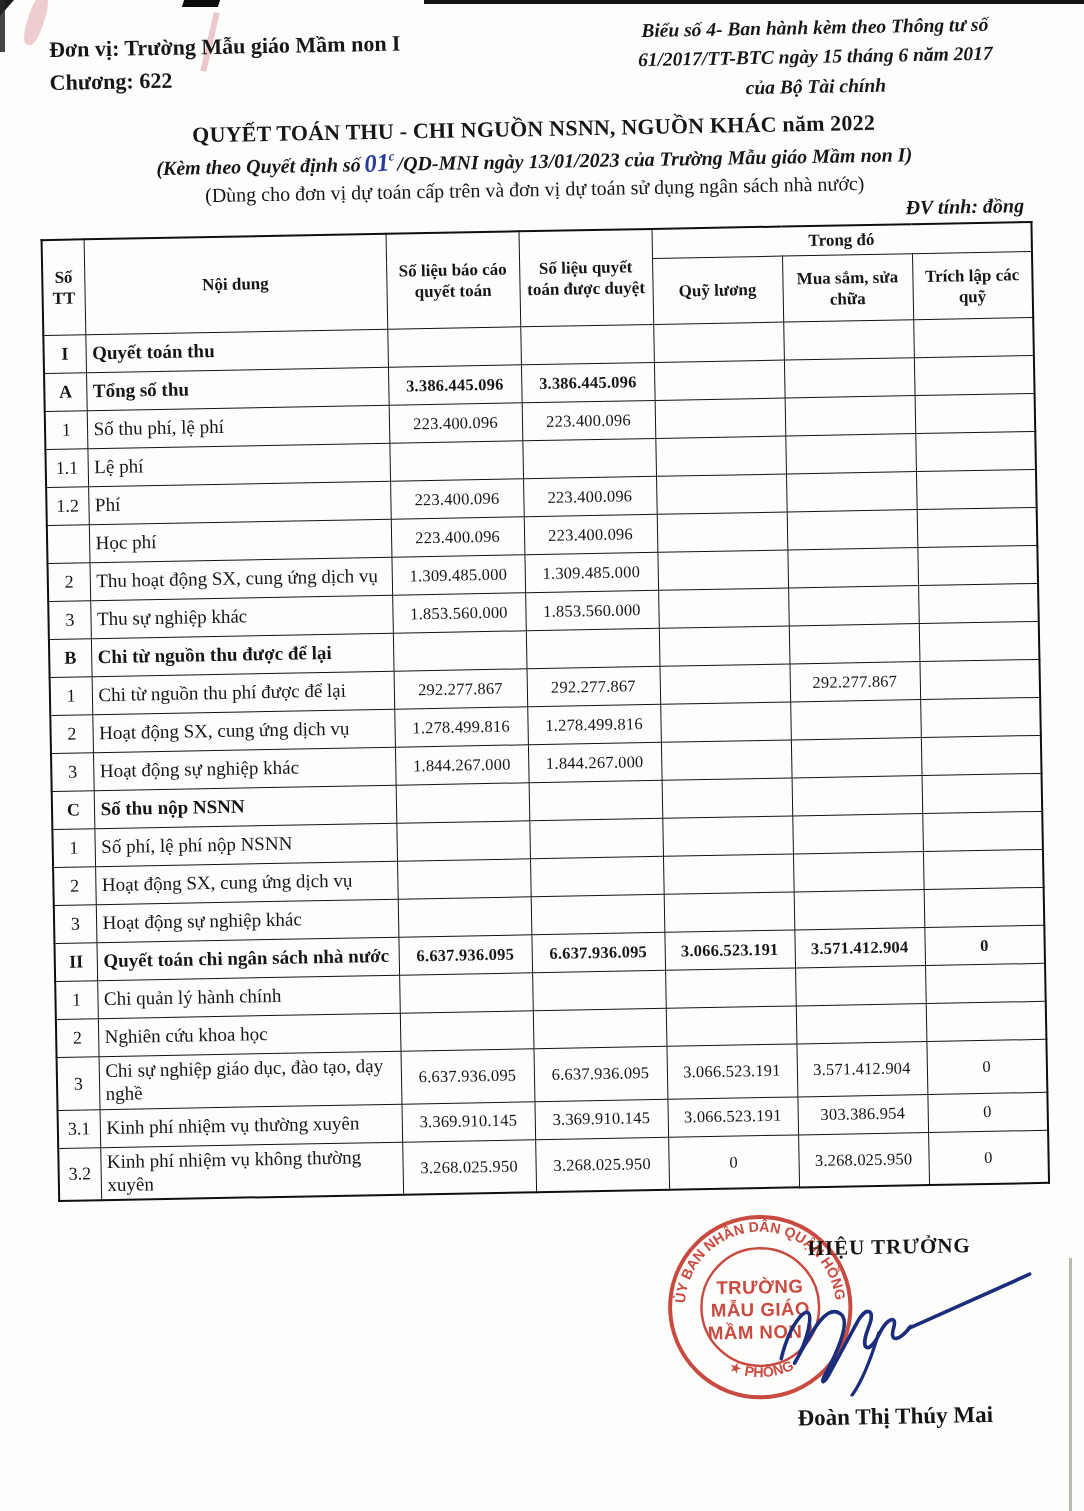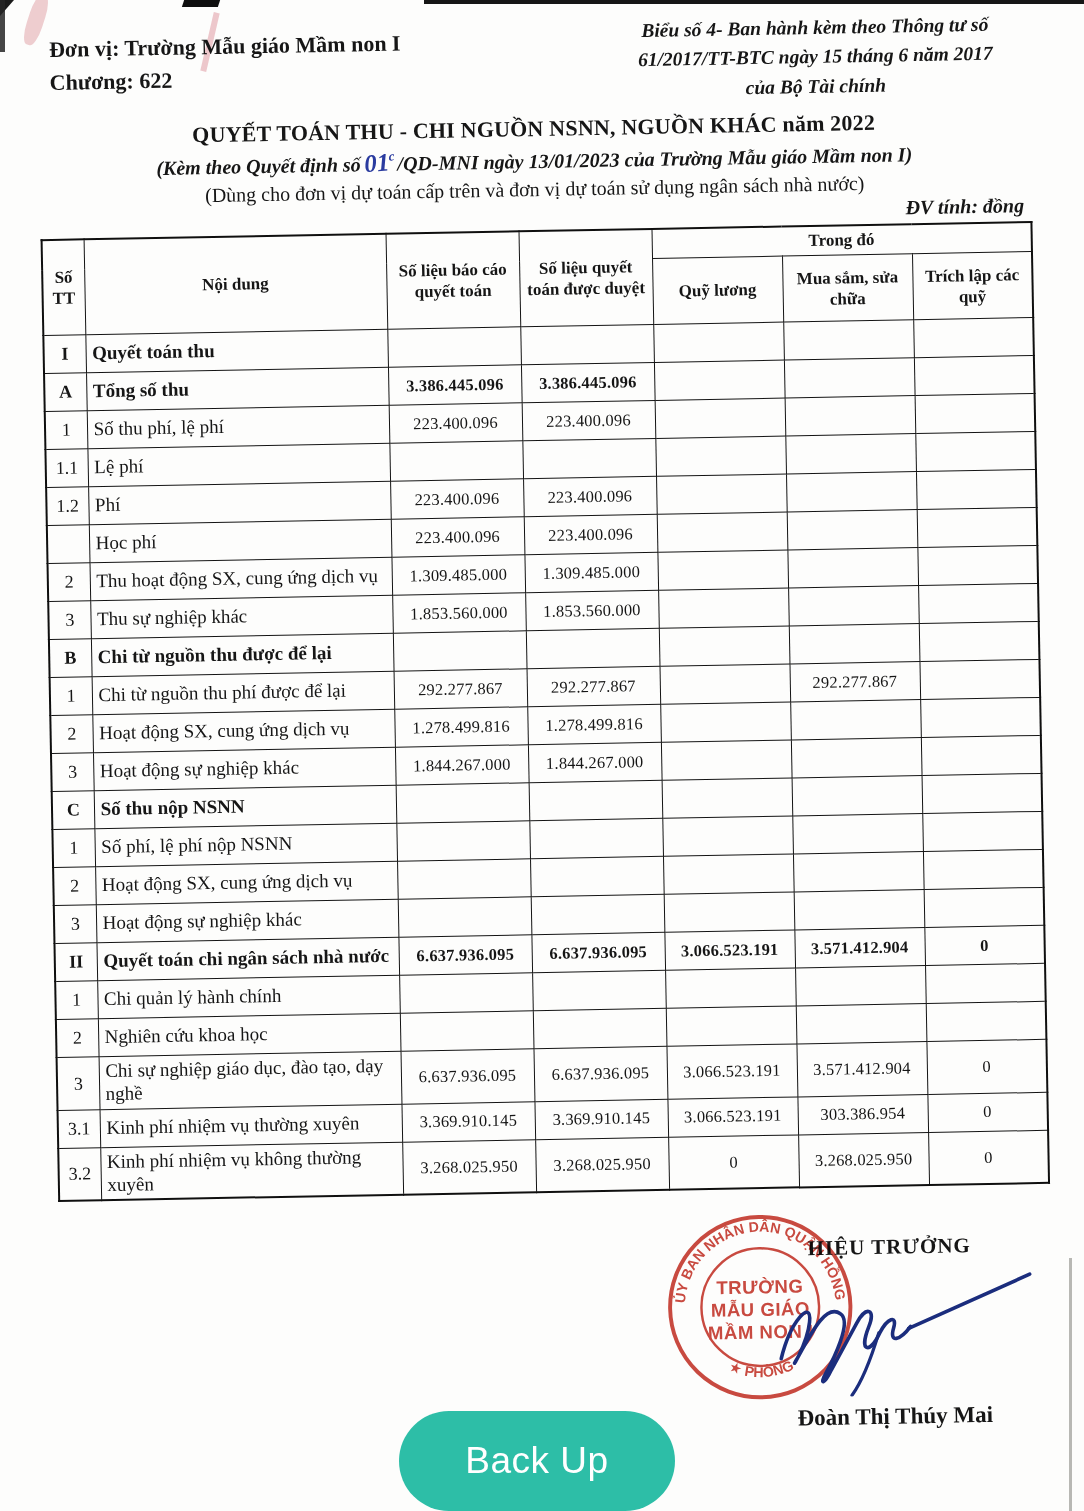--- a/index.html
+++ b/index.html
@@ -341,14 +341,13 @@
         <path d="M22 96 C32 58 54 36 51 60 C48 84 28 112 38 96 C54 68 68 42 82 52 C94 60 74 98 66 112 C60 122 64 124 72 108 L98 62 C108 44 118 48 110 66 C100 90 110 94 121 72 C129 57 139 54 135 67 C130 83 141 80 152 66" fill="none" stroke="#1B2D7D" stroke-width="3.6" stroke-linecap="round"></path>
         <path d="M150 68 L272 16" fill="none" stroke="#1B2D7D" stroke-width="3.6" stroke-linecap="round"></path>
         <path d="M120 72 C111 100 101 122 92 134" fill="none" stroke="#1B2D7D" stroke-width="3.2" stroke-linecap="round"></path>
       </svg>
 
       <div class="sig-name">Đoàn Thị Thúy Mai</div>
     </div>
 
   </div>
 
-  <button class="backup-btn">Back Up</button>
 </div>
 
 </body></html>

